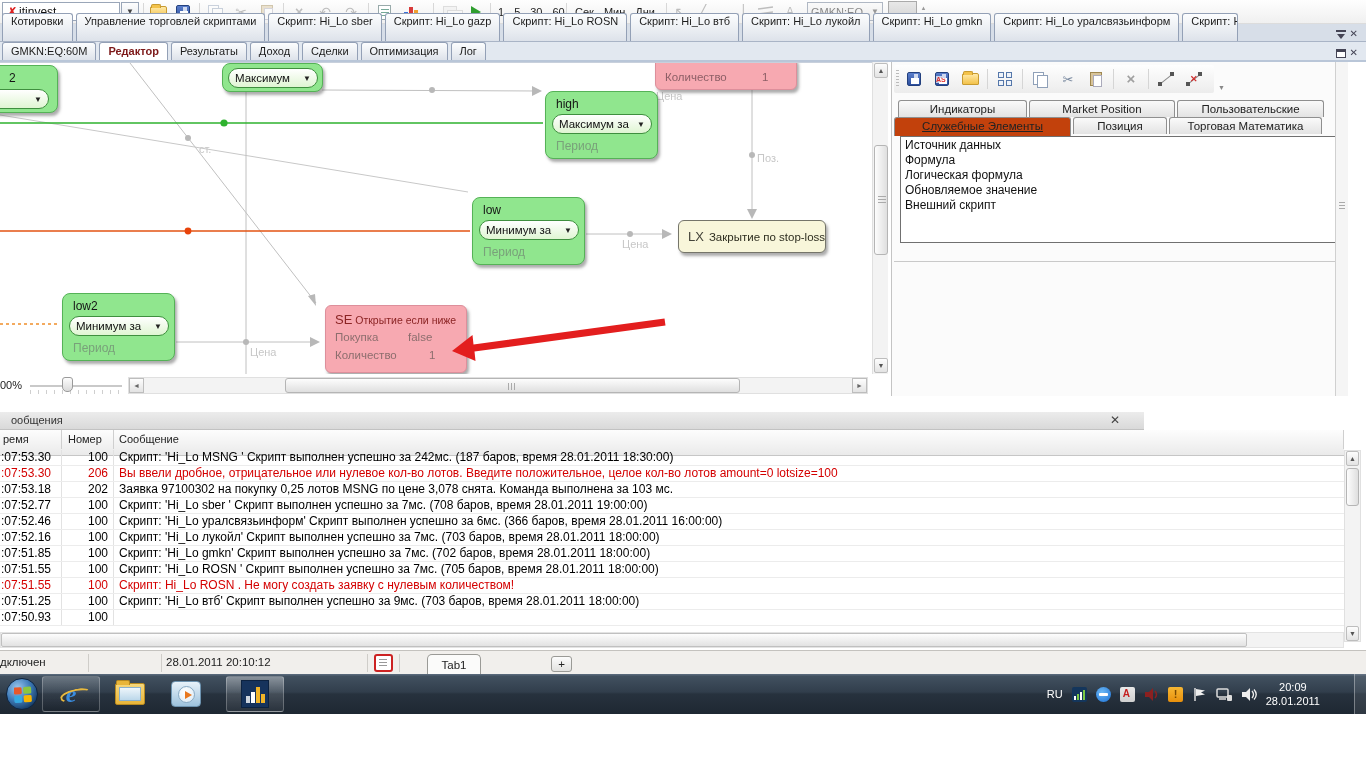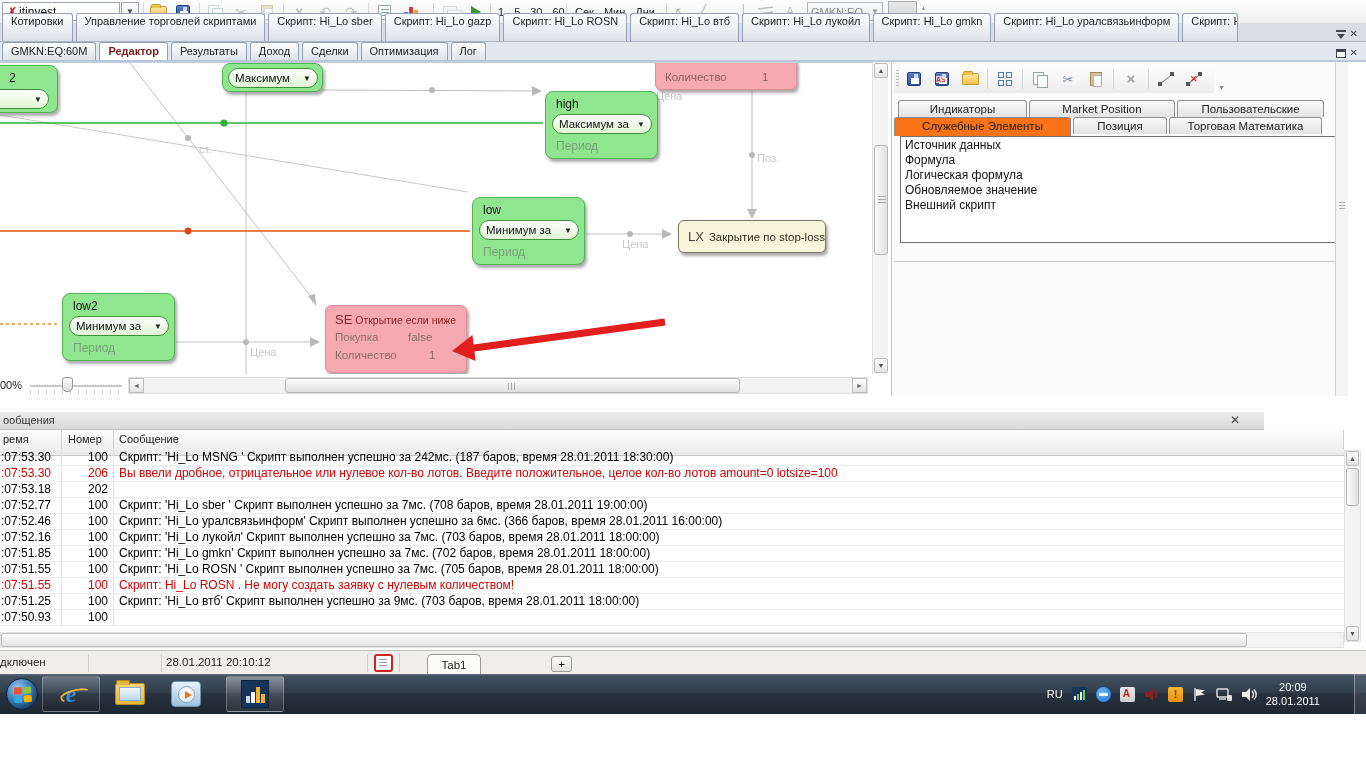--- a/index.html
+++ b/index.html
@@ -111,30 +111,30 @@
   .ptabs{position:absolute;display:flex;gap:2px;}
   .ptab{height:17px;line-height:16px;text-align:center;background:linear-gradient(#fafafa,#e3e3e3);border:1px solid #8f8f8f;border-bottom:none;border-radius:3px 3px 0 0;font-size:11.5px;color:#222;white-space:nowrap;overflow:hidden;}
   #ptabs1{left:6px;top:38px;}
   #ptabs2{left:2px;top:55px;}
   #ptabs1 .ptab:nth-child(1){width:129px;}
   #ptabs1 .ptab:nth-child(2){width:146px;}
   #ptabs1 .ptab:nth-child(3){width:147px;}
   #ptabs2 .ptab:nth-child(1){width:177px;height:19px;}
   #ptabs2 .ptab:nth-child(2){width:94px;}
   #ptabs2 .ptab:nth-child(3){width:153px;}
-  .ptab.active{background:#f97316;}
+  .ptab.active{background:#c2410c;text-decoration:underline;}
   #plist{position:absolute;left:8px;top:74px;width:444px;height:107px;background:#fff;border:1px solid #707070;padding:1px 0;}
   .pitem{padding:0 4px;height:15px;line-height:15px;font-size:12px;color:#111;white-space:nowrap;}
   #phr{position:absolute;left:2px;top:199px;width:450px;height:1px;background:#c9c9c9;}
   #pstrip{position:absolute;left:443px;top:0px;width:13px;height:334px;background:#f5f5f5;border-left:1px solid #d0d0d0;}
   #pstrip:after{content:"";position:absolute;left:3px;top:140px;width:6px;height:1px;background:#aaa;box-shadow:0 3px 0 #aaa,0 6px 0 #aaa;}
 
   
   #msgpanel{left:0;top:412px;width:1366px;height:238px;background:#fff;}
-  #msgtitle{position:absolute;left:0;top:0;width:1264px;height:18px;background:linear-gradient(#ececec,#d9d9d9);border-bottom:1px solid #c2c2c2;font-size:11px;color:#333;line-height:17px;padding-left:3px;}
+  #msgtitle{position:absolute;left:0;top:0;width:1144px;height:18px;background:linear-gradient(#ececec,#d9d9d9);border-bottom:1px solid #c2c2c2;font-size:11px;color:#333;line-height:17px;padding-left:11px;}
   #msgclose{position:absolute;right:24px;top:2px;font-size:12px;color:#444;line-height:13px;}
   #msghead{position:absolute;left:0;top:18px;width:1344px;height:26px;background:linear-gradient(#fdfdfd,#eaeaea);border-bottom:1px solid #c6c6c6;}
   .mhc{position:absolute;top:0;height:19px;line-height:19px;font-size:11px;color:#222;border-right:1px solid #cfcfcf;padding-left:3px;}
   #mh-time{left:0;width:62px;}
   #mh-num{left:62px;width:52px;padding-left:6px;}
   #mh-msg{left:114px;width:1230px;padding-left:5px;}
   #msgrows{position:absolute;left:0;top:38px;width:1344px;height:178px;overflow:hidden;}
   .mrow{position:relative;height:16px;border-bottom:1px solid #ececec;}
   .mc{position:absolute;top:0;height:15px;line-height:15px;font-size:12px;color:#000;white-space:nowrap;overflow:hidden;}
   .mc-time{left:0;width:62px;border-right:1px solid #e2e2e2;padding-left:1px;}
@@ -546,20 +546,21 @@
           <div class="mc mc-text">Скрипт: 'Hi_Lo MSNG ' Скрипт выполнен успешно за 242мс. (187 баров, время 28.01.2011 18:30:00)</div>
         </div>
         <div class="mrow err">
           <div class="mc mc-time">:07:53.30</div>
           <div class="mc mc-num">206</div>
           <div class="mc mc-text">Вы ввели дробное, отрицательное или нулевое кол-во лотов. Введите положительное, целое кол-во лотов amount=0 lotsize=100</div>
         </div>
         <div class="mrow">
           <div class="mc mc-time">:07:53.18</div>
           <div class="mc mc-num">202</div>
+          <div class="mc mc-text">Заявка 97100302 на покупку 0,25 лотов MSNG по цене 3,078 снята. Команда выполнена за 103 мс.</div>
         </div>
         <div class="mrow">
           <div class="mc mc-time">:07:52.77</div>
           <div class="mc mc-num">100</div>
           <div class="mc mc-text">Скрипт: 'Hi_Lo sber ' Скрипт выполнен успешно за 7мс. (708 баров, время 28.01.2011 19:00:00)</div>
         </div>
         <div class="mrow">
           <div class="mc mc-time">:07:52.46</div>
           <div class="mc mc-num">100</div>
           <div class="mc mc-text">Скрипт: 'Hi_Lo уралсвязьинформ' Скрипт выполнен успешно за 6мс. (366 баров, время 28.01.2011 16:00:00)</div>

